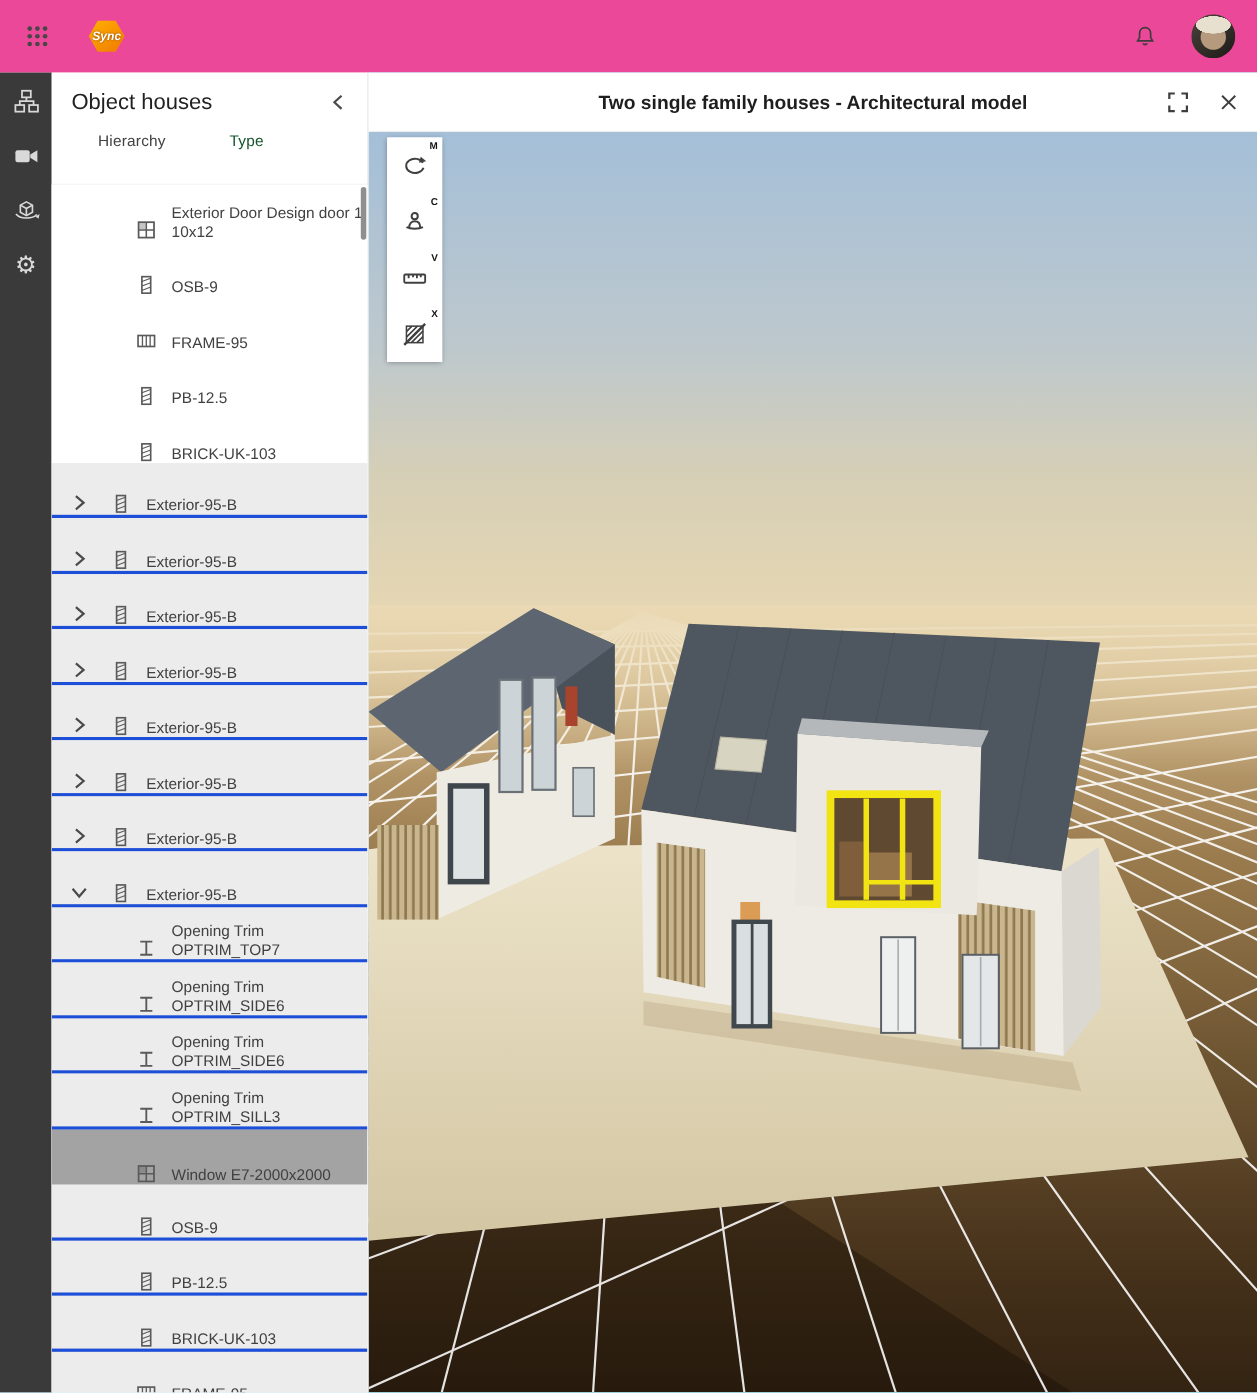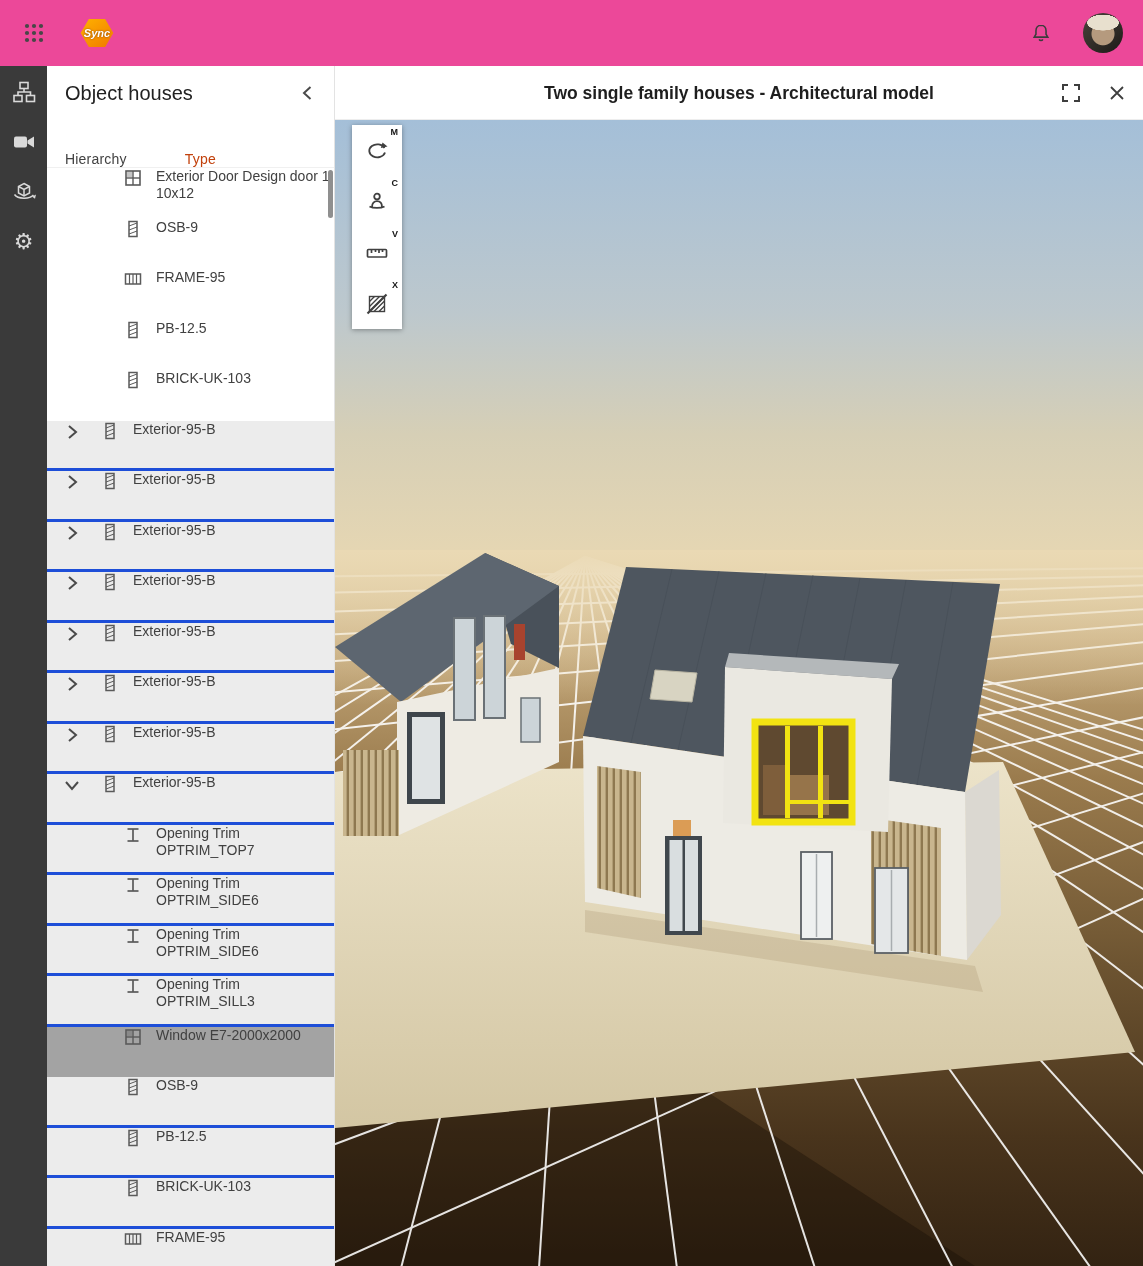--- a/index.html
+++ b/index.html
@@ -29,26 +29,26 @@
   
   .rail{width:47px;flex:0 0 47px;background:#3a3a3a;display:flex;flex-direction:column;align-items:center;padding-top:1px}
   .rail button{width:47px;height:50px;display:flex;align-items:center;justify-content:center}
   .gear{font-size:22px;color:#d9d9d9;font-family:"DejaVu Sans",sans-serif;line-height:1}
 
   
   .browser{width:288px;flex:0 0 288px;background:#fff;border-right:1px solid #e3e3e3;display:flex;flex-direction:column;position:relative}
   .browser-head{height:54px;flex:0 0 54px;display:flex;align-items:center;justify-content:space-between;padding:0 10px 0 18px}
   .browser-title{font-size:20px;font-weight:500;color:#212121}
   .collapse-btn{width:32px;height:32px;display:flex;align-items:center;justify-content:center}
-  .tabs{height:48px;flex:0 0 48px;display:flex;align-items:flex-end;padding-left:18px;gap:58px;border-bottom:1px solid #f0f0f0}
-  .tab{font-size:14px;color:#c2410c;letter-spacing:.2px}
+  .tabs{height:48px;flex:0 0 48px;display:flex;align-items:flex-start;padding-left:42px;gap:58px;border-bottom:1px solid #f0f0f0}
+  .tab{font-size:14px;color:#14532d;letter-spacing:.2px}
   .tab.active{color:#424242;font-weight:500}
   .tree{flex:1;overflow:hidden;position:relative;background:#fff}
   .sb{position:absolute;top:2px;right:1px;width:5px;height:48px;background:#8f8f8f;border-radius:2.5px;z-index:5}
-  .row{height:50.5px;display:flex;align-items:flex-start}
+  .row{height:50.5px;display:flex;align-items:flex-end}
   .row.zone-white{background:#fff}
   .row.zone-gray{background:#ececec;border-bottom:3px solid #1d4ed8}
   .tree .row.sel{background:#a3a3a3;border-bottom:none}
   .chev{width:22px;height:22px;flex:0 0 22px;margin-left:14px;display:flex;align-items:center;justify-content:center}
   .lvl0 .ticon{margin-left:17px}
   .lvl1{padding-left:76px}
   .ticon{width:20px;height:20px;flex:0 0 20px;display:flex;align-items:center;justify-content:center}
   .lbl{margin-left:13px;font-size:14px;color:#414141;line-height:17px}
   .l1,.l2{display:block}
 

